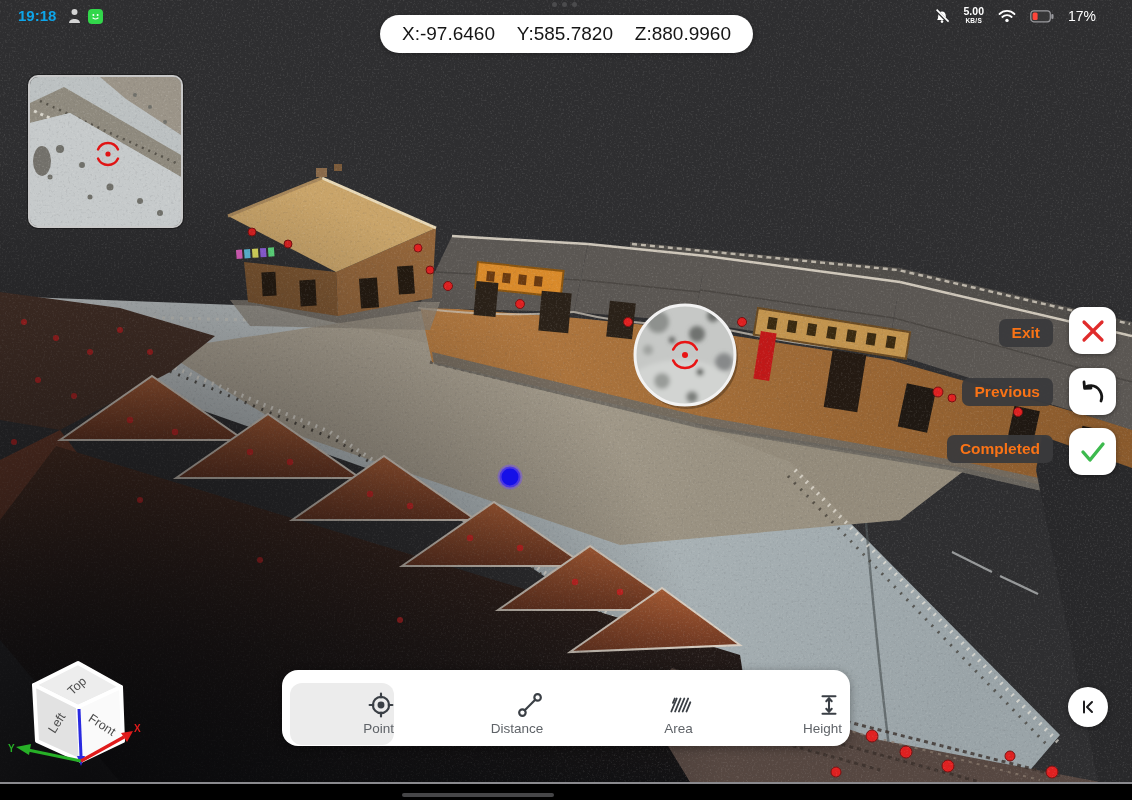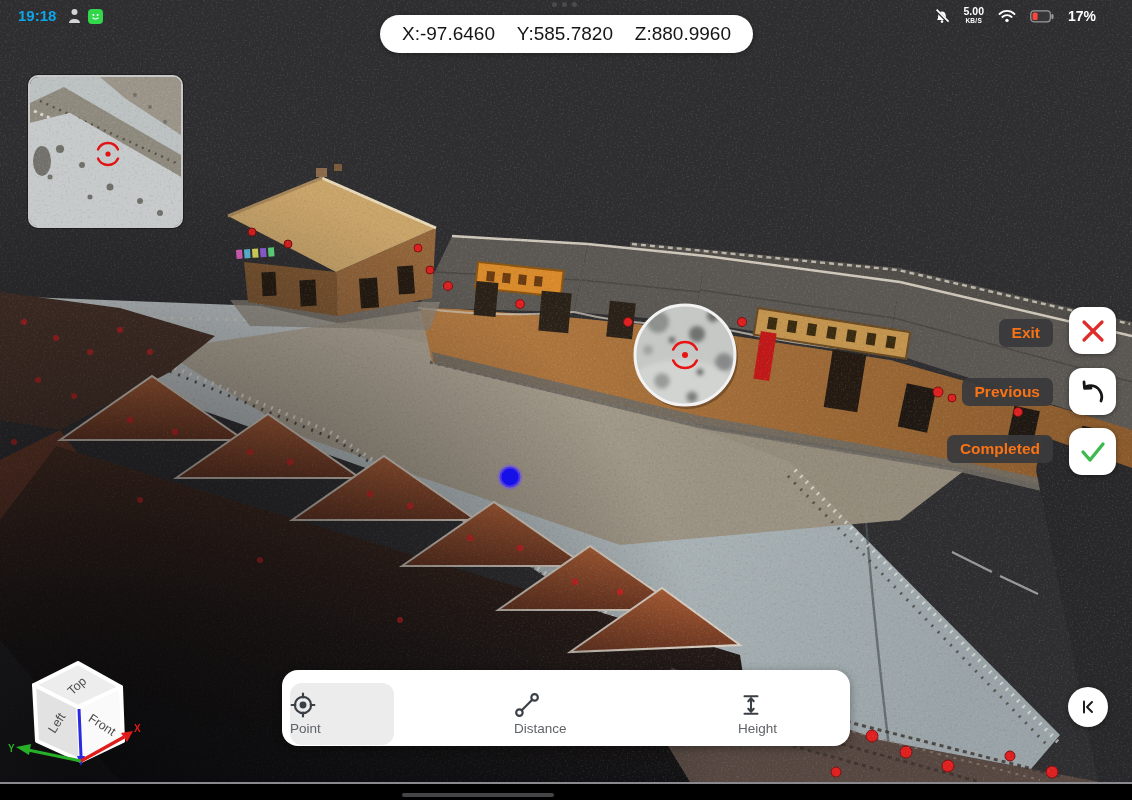--- a/index.html
+++ b/index.html
@@ -7,40 +7,40 @@
          font-family:"Liberation Sans",sans-serif;-webkit-font-smoothing:antialiased;}
   #scene{position:absolute;left:0;top:0;z-index:0;}
   
   .sb-time{position:absolute;left:18px;top:7px;color:#0ea5e9;font-size:15px;font-weight:700;z-index:5;}
   .sb-left-icons{position:absolute;left:68px;top:8px;display:flex;gap:7px;align-items:center;z-index:5;}
   .badge{width:15px;height:15px;border-radius:4px;background:#32d74b;display:flex;align-items:center;justify-content:center;}
   .sb-right{position:absolute;right:36px;top:7px;display:flex;align-items:center;gap:14px;z-index:5;color:#fff;}
   .netspeed{display:flex;flex-direction:column;align-items:center;line-height:9px;}
   .netspeed .v{font-size:10.5px;font-weight:700;}
   .netspeed .u{font-size:6.5px;font-weight:700;letter-spacing:.3px;}
-  .battpct{font-size:14px;font-weight:bold;}
+  .battpct{font-size:14px;}
   
   .cam-dots{position:absolute;left:552px;top:2px;display:flex;gap:5px;z-index:5;}
   .cam-dots i{width:5px;height:5px;border-radius:50%;background:#4b4b4d;}
   .coord-pill{position:absolute;left:380px;top:15px;width:373px;height:38px;background:#fff;border-radius:20px;
     display:flex;align-items:center;justify-content:space-between;padding:0 22px;box-sizing:border-box;
     font-size:19px;color:#151515;z-index:5;box-shadow:0 1px 5px rgba(0,0,0,.35);}
   
   .minimap{position:absolute;left:28px;top:75px;width:151px;height:149px;border:2px solid rgba(214,214,214,.92);
     border-radius:10px;overflow:hidden;z-index:4;box-shadow:0 0 0 1px rgba(0,0,0,.35);}
   
   .act-label{position:absolute;right:79px;background:rgba(58,58,60,.95);color:#f97316;font-size:15.5px;font-weight:700;
     padding:5px 13px;border-radius:7px;z-index:5;white-space:nowrap;}
   .act-btn{position:absolute;left:1069px;width:47px;height:47px;background:#fff;border-radius:13px;z-index:5;
     display:flex;align-items:center;justify-content:center;box-shadow:0 1px 5px rgba(0,0,0,.4);cursor:pointer;}
   
   .toolbar{position:absolute;left:282px;top:670px;width:568px;height:76px;background:#fff;border-radius:16px;z-index:5;
     display:flex;align-items:center;justify-content:space-between;padding:0 8px;box-sizing:border-box;
     box-shadow:0 2px 10px rgba(0,0,0,.35);}
-  .tool{width:104px;height:62px;border-radius:12px;display:flex;flex-direction:column;align-items:flex-start;
+  .tool{width:104px;height:62px;border-radius:12px;display:flex;flex-direction:column;align-items:flex-end;
     justify-content:center;gap:3px;cursor:pointer;margin-top:12px;}
   .tool.sel{background:#ececec;}
   .tool .tl{font-size:13.5px;color:#5f6368;}
   
   .collapse-btn{position:absolute;left:1068px;top:687px;width:40px;height:40px;border-radius:50%;background:#fff;z-index:5;
     display:flex;align-items:center;justify-content:center;box-shadow:0 1px 5px rgba(0,0,0,.4);cursor:pointer;}
   
   .bottom-sep{position:absolute;left:0;top:782px;width:1132px;height:2px;background:#8a8a8e;z-index:6;}
   .bottom-black{position:absolute;left:0;top:784px;width:1132px;height:16px;background:#000;z-index:6;}
   .home-bar{position:absolute;left:402px;top:793px;width:152px;height:4px;border-radius:2px;background:#454547;z-index:7;}
@@ -457,20 +457,33 @@
     <div class="tool">
       <svg width="26" height="26" viewBox="0 0 24 24">
         <line x1="6.5" y1="17.5" x2="17.5" y2="6.5" stroke="#3a3f45" stroke-width="2"></line>
         <circle cx="5" cy="19" r="3" stroke="#3a3f45" stroke-width="2" fill="none"></circle>
         <circle cx="19" cy="5" r="3" stroke="#3a3f45" stroke-width="2" fill="none"></circle>
       </svg>
       <span class="tl">Distance</span>
     </div>
     <div class="tool">
       <svg width="26" height="26" viewBox="0 0 24 24">
+        <g stroke="#3a3f45" stroke-width="1.7" stroke-linecap="round">
+          <line x1="4" y1="18" x2="9" y2="6"></line>
+            <line x1="7.5" y1="18" x2="12.5" y2="6"></line>
+          <line x1="11" y1="18" x2="16" y2="6"></line>
+            <line x1="14.5" y1="18" x2="19.5" y2="6"></line>
+          <line x1="18" y1="18" x2="21.5" y2="9.5"></line>
+            <line x1="5.5" y1="10" x2="7.2" y2="6"></line>
+        </g>
+      </svg>
+      <span class="tl">Area</span>
+    </div>
+    <div class="tool">
+      <svg width="26" height="26" viewBox="0 0 24 24">
         <g stroke="#3a3f45" stroke-width="1.9" fill="none" stroke-linecap="round" stroke-linejoin="round">
           <line x1="6" y1="4" x2="18" y2="4"></line>
             <line x1="6" y1="20" x2="18" y2="20"></line>
           <line x1="12" y1="6" x2="12" y2="18"></line>
           <polyline points="9.5,8.5 12,5.8 14.5,8.5"></polyline>
             <polyline points="9.5,15.5 12,18.2 14.5,15.5"></polyline>
         </g>
       </svg>
       <span class="tl">Height</span>
     </div>

